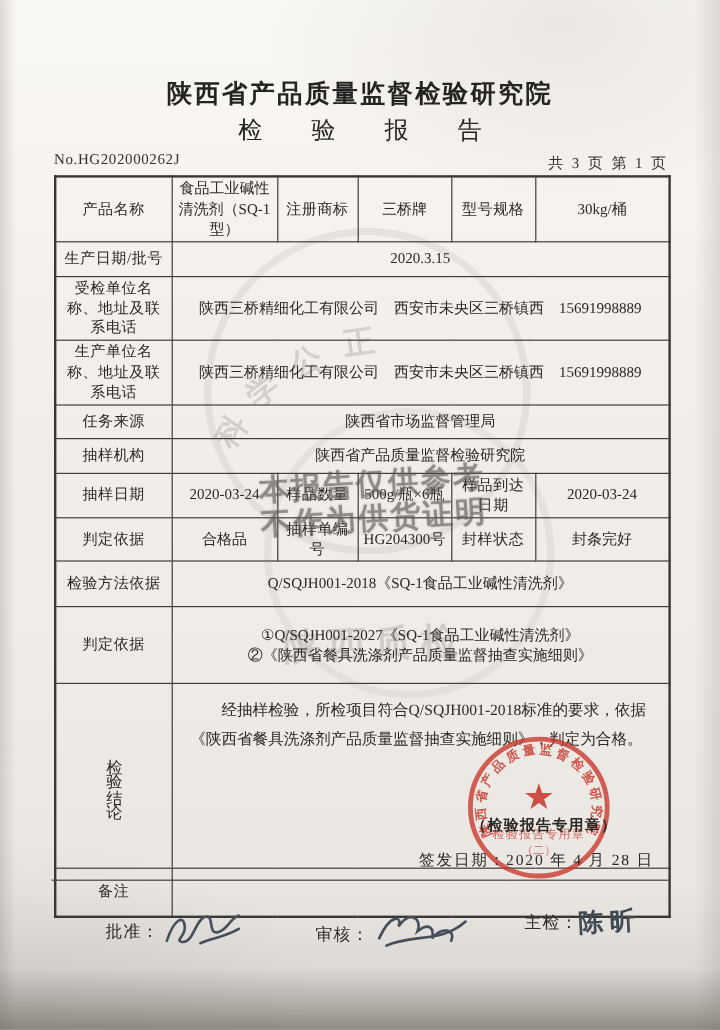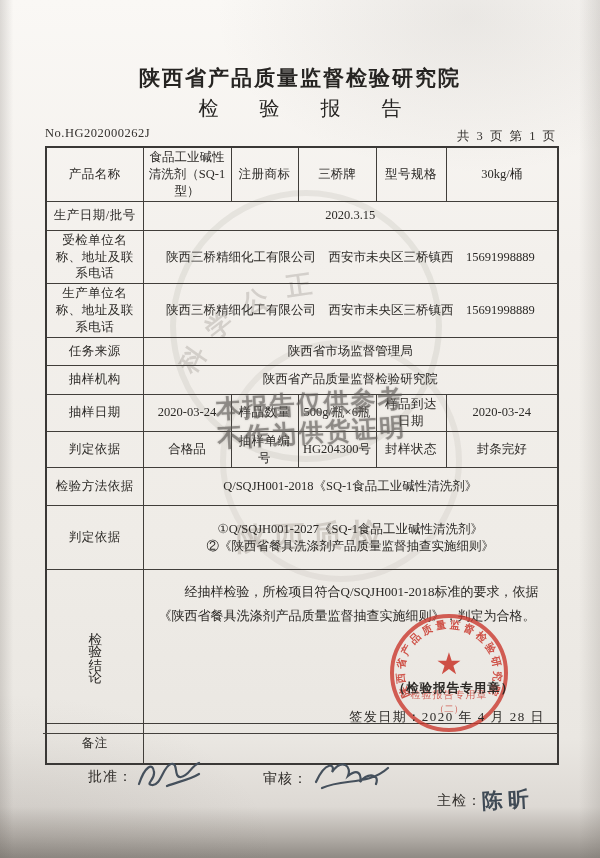--- a/index.html
+++ b/index.html
@@ -182,19 +182,19 @@
       <svg class="squiggle" width="72" height="36" viewBox="0 0 72 36">
         <path d="M6 28 C12 10 20 6 21 16 C22 24 12 28 19 29 C28 30 30 10 38 8 C46 6 40 22 48 21 C56 20 58 10 66 7 M34 30 C44 26 56 24 66 18" fill="none" stroke="#45505c" stroke-width="2.2" stroke-linecap="round"></path>
       </svg>
     </div>
     <div class="sig-group" style="left:218px;top:6px;">
       <span class="sig-label">审核：</span>
       <svg class="squiggle" width="86" height="38" viewBox="0 0 86 38">
         <path d="M8 26 C18 4 28 8 24 16 C34 2 44 10 40 20 C50 12 54 18 52 26 C60 16 72 18 68 28 M14 32 C36 22 60 30 80 12" fill="none" stroke="#45505c" stroke-width="2.2" stroke-linecap="round"></path>
       </svg>
     </div>
-    <div class="sig-group" style="left:392px;top:4px;margin-top:32px;">
+    <div class="sig-group" style="left:392px;top:4px;">
       <span class="sig-label">主检：</span>
       <span class="sig-name">陈昕</span>
     </div>
   </div>
 
 </div>
 
 </body></html>

